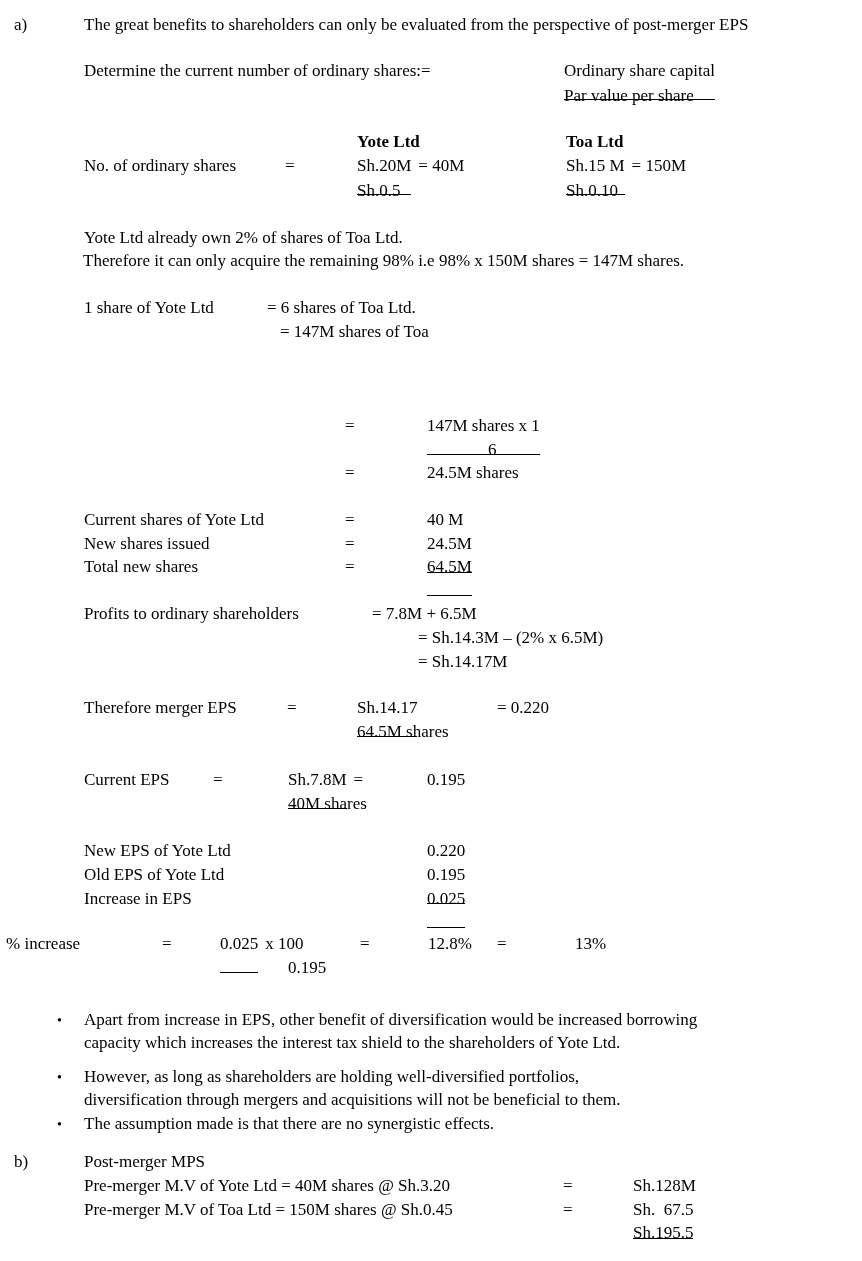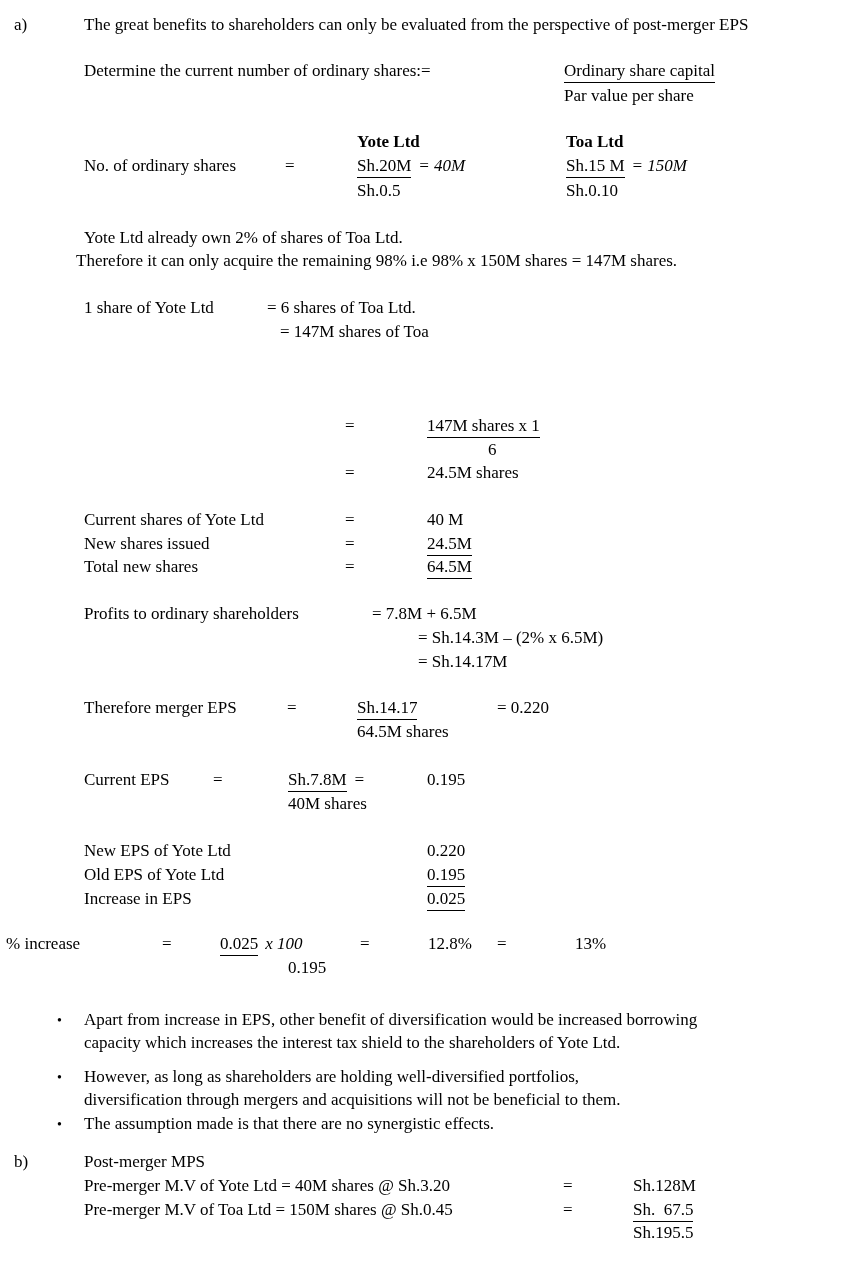--- a/index.html
+++ b/index.html
@@ -7,23 +7,23 @@
     position:relative;
     width:862px;height:1261px;
     background:#ffffff;
     overflow:hidden;
     font-family:"Liberation Serif","DejaVu Serif",serif;
     font-size:17px;
     line-height:23px;
     color:#000;
   }
   .line{position:absolute;white-space:nowrap;}
-  .u{border-bottom:1px solid #000;padding-bottom:2px;}
+  .u{border-bottom:1px solid #000;padding-bottom:19px;}
   .b{font-weight:bold;}
-  .gap{margin-left:7px;font-style:italic;}
+  .gap{margin-left:7px;}
   .bullet-item{position:absolute;}
   .bullet-marker{position:absolute;left:-27px;top:1px;font-size:14px;}
   .bullet-text span{display:block;white-space:nowrap;}
 </style>
 </head>
 <body>
 
 <div id="page">
 
   <div class="line" style="left:14px;top:13px">a)</div>
@@ -37,21 +37,21 @@
   <div class="line b" style="left:566px;top:130px">Toa Ltd</div>
 
   <div class="line" style="left:84px;top:154px">No. of ordinary shares</div>
   <div class="line" style="left:285px;top:154px">=</div>
   <div class="line" style="left:357px;top:154px"><span class="u">Sh.20M</span><span class="gap">= 40M</span></div>
   <div class="line" style="left:566px;top:154px"><span class="u">Sh.15 M</span><span class="gap">= 150M</span></div>
   <div class="line" style="left:357px;top:179px">Sh.0.5</div>
   <div class="line" style="left:566px;top:179px">Sh.0.10</div>
 
   <div class="line" style="left:84px;top:226px">Yote Ltd already own 2% of shares of Toa Ltd.</div>
-  <div class="line" style="left:76px;top:249px">Therefore it can only acquire the remaining 98% i.e 98% x 150M shares = 147M shares.</div>
+  <div class="line" style="left:83px;top:249px">Therefore it can only acquire the remaining 98% i.e 98% x 150M shares = 147M shares.</div>
 
   <div class="line" style="left:84px;top:296px">1 share of Yote Ltd</div>
   <div class="line" style="left:267px;top:296px">= 6 shares of Toa Ltd.</div>
   <div class="line" style="left:280px;top:320px">= 147M shares of Toa</div>
 
   <div class="line" style="left:345px;top:414px">=</div>
   <div class="line" style="left:427px;top:414px"><span class="u">147M shares x 1</span></div>
   <div class="line" style="left:488px;top:438px">6</div>
   <div class="line" style="left:345px;top:461px">=</div>
   <div class="line" style="left:427px;top:461px">24.5M shares</div>

